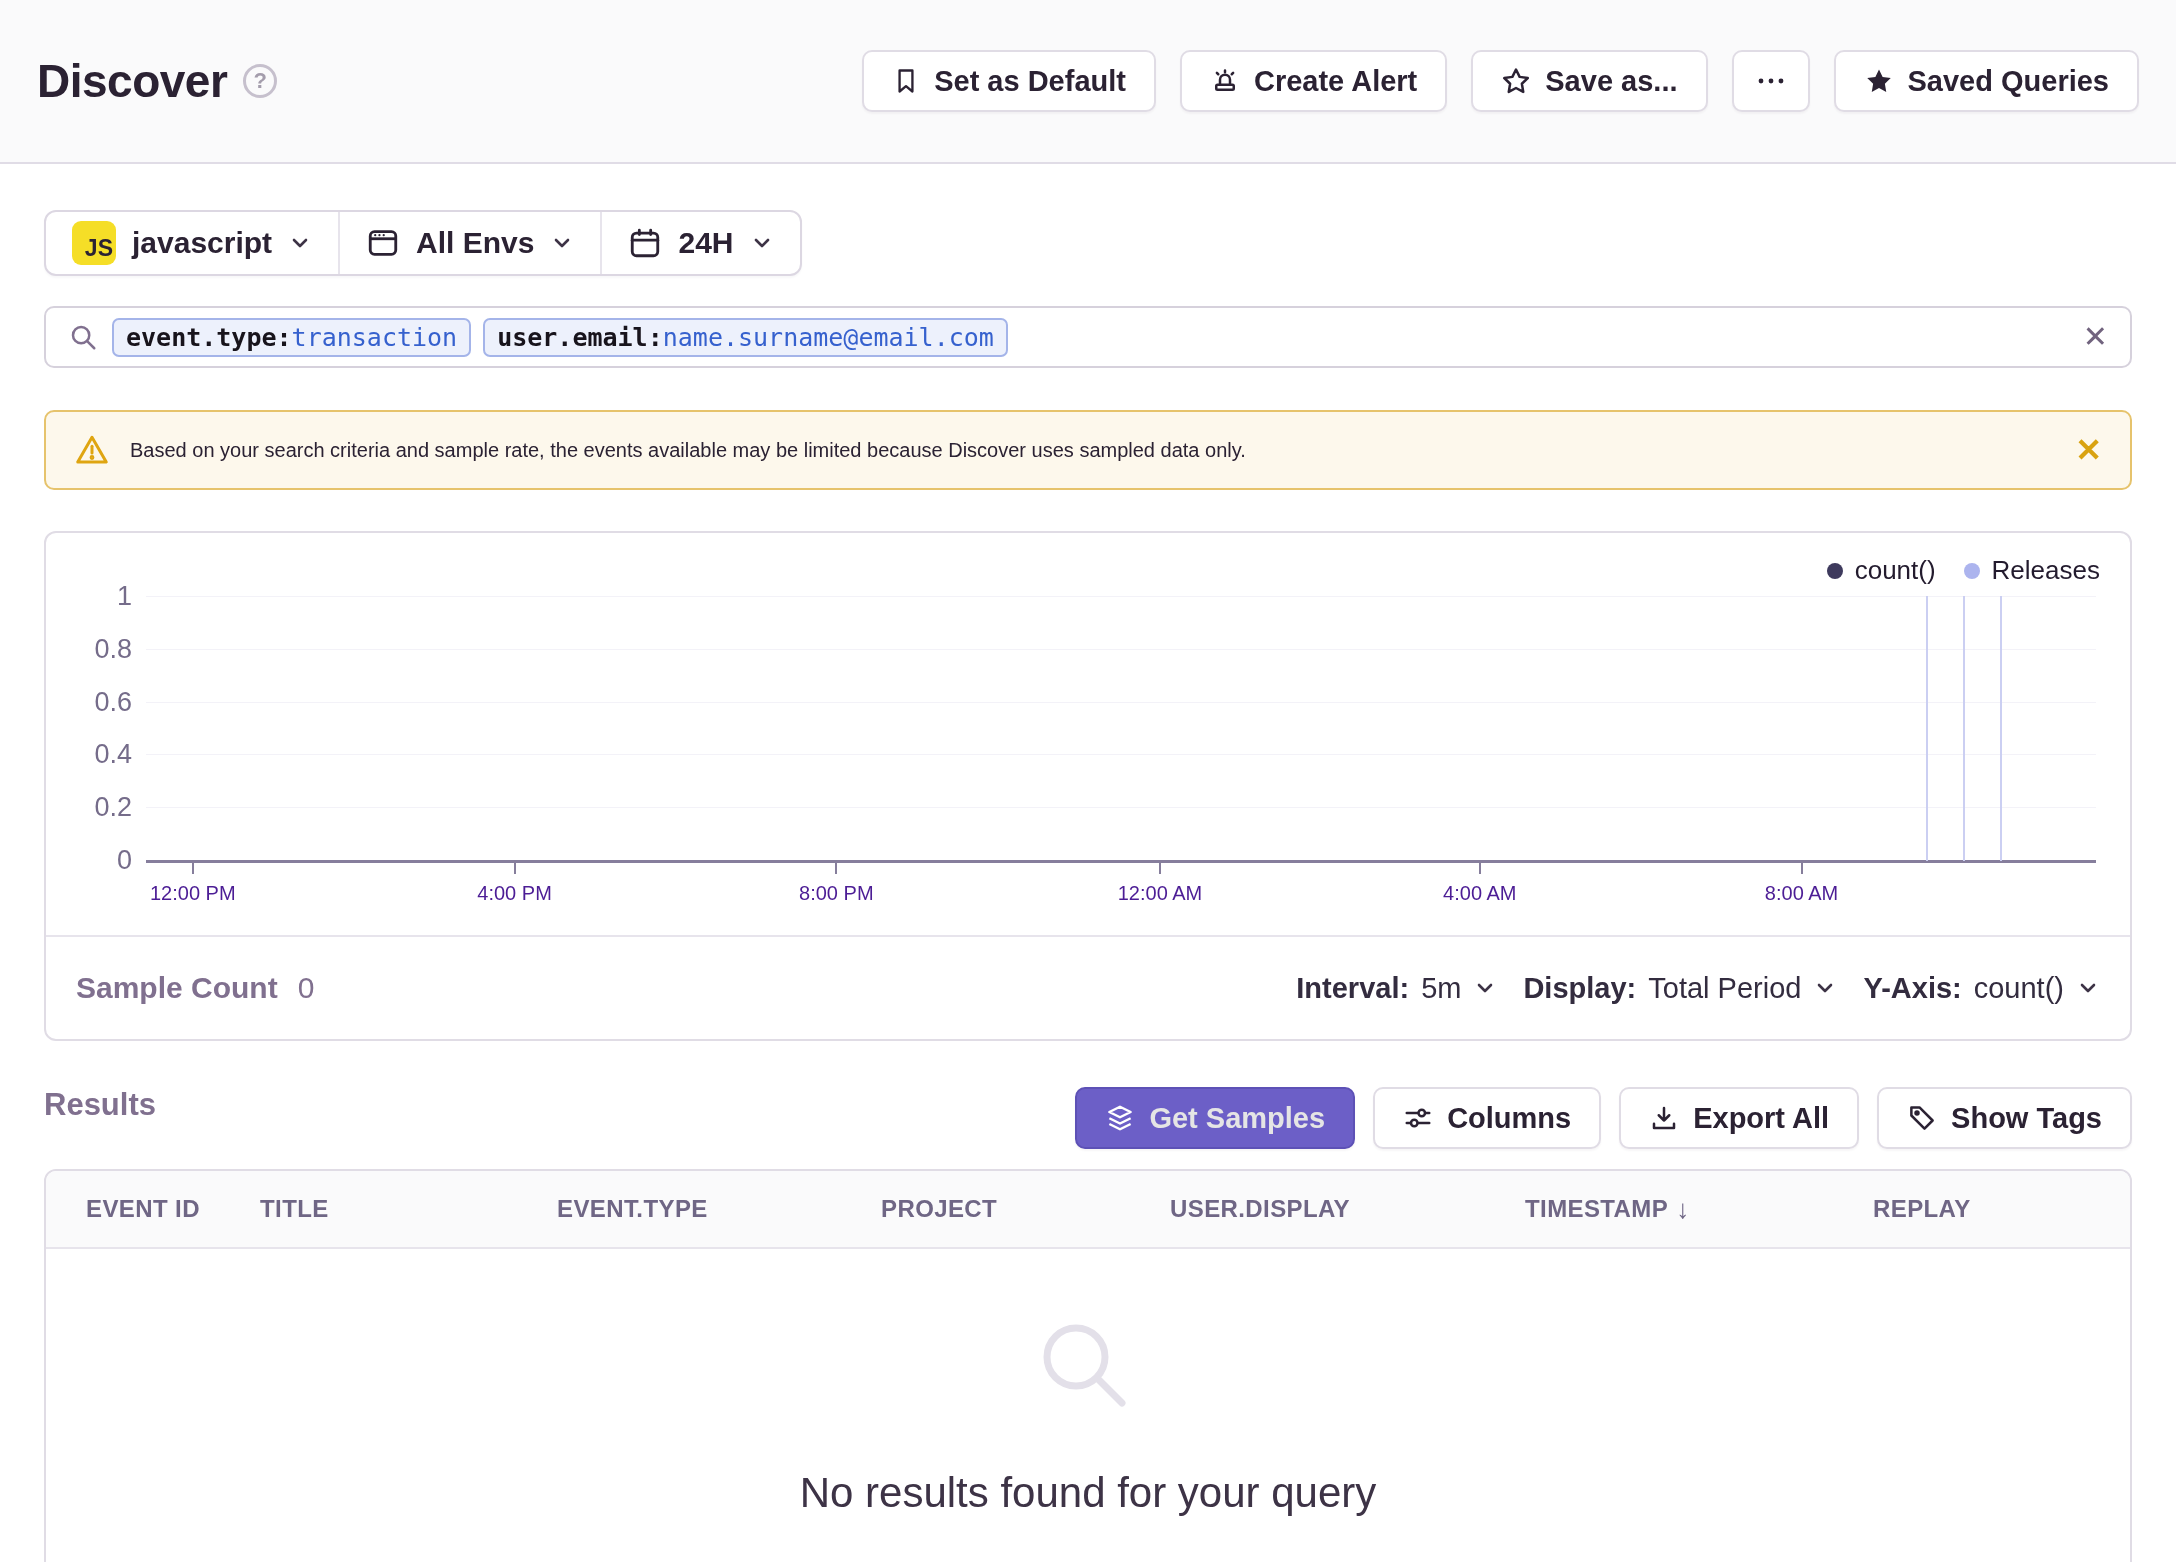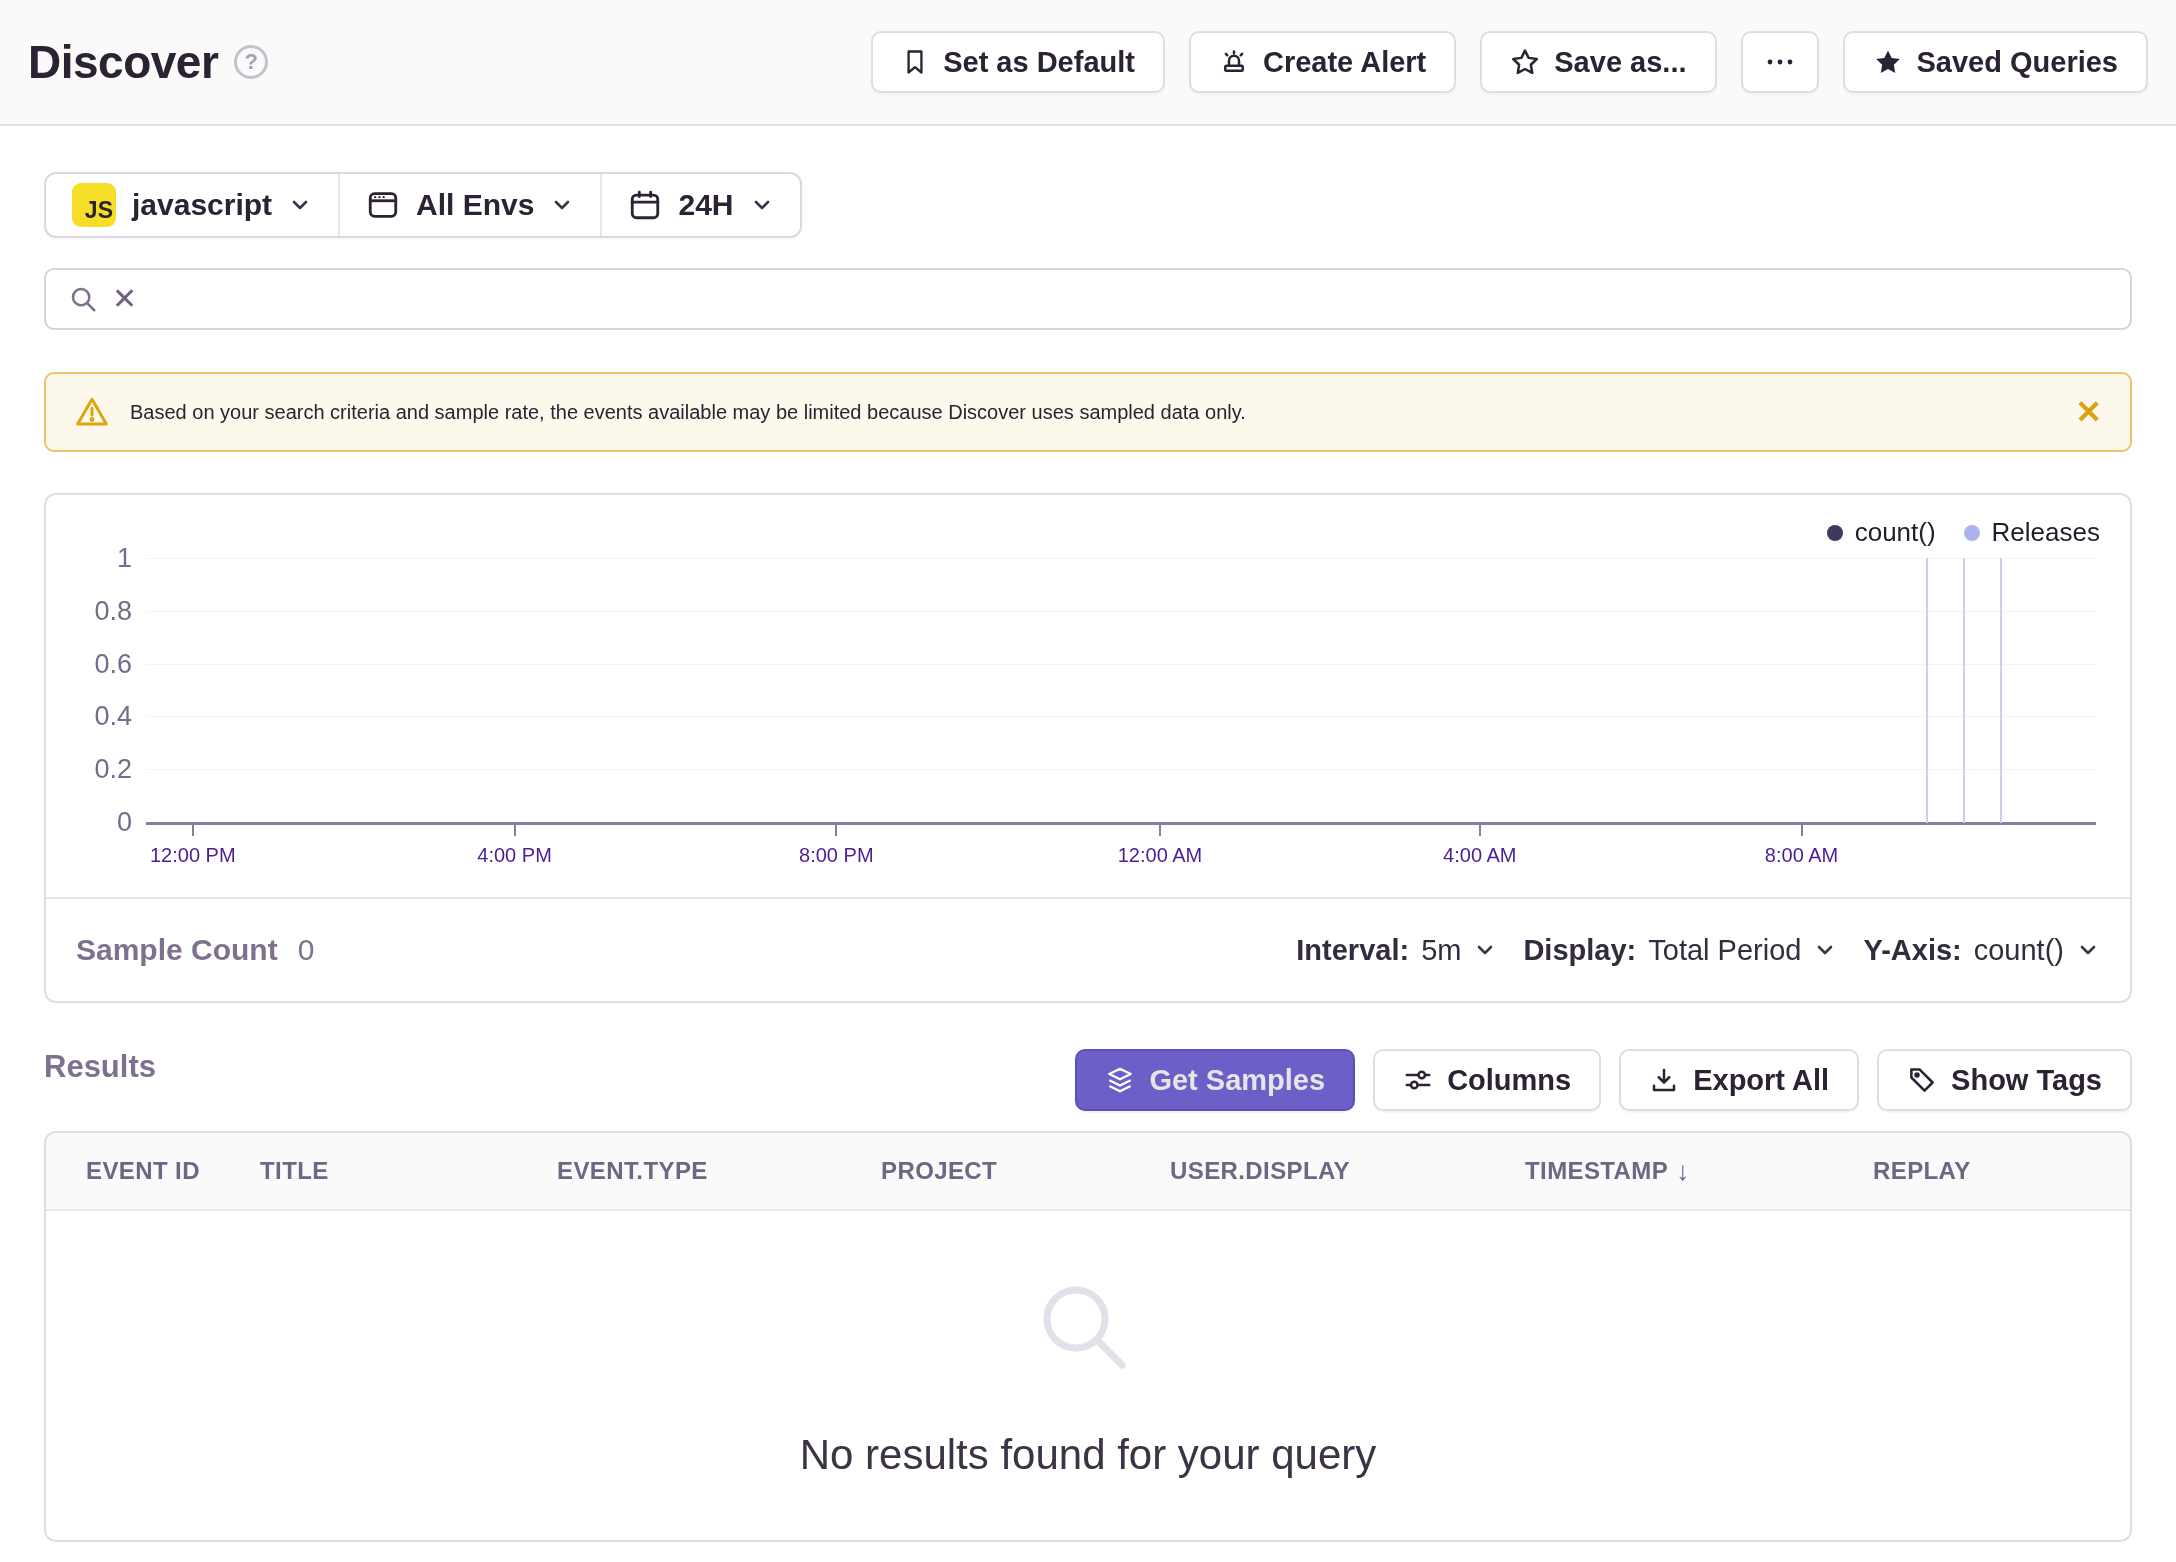--- a/index.html
+++ b/index.html
@@ -1,19 +1,19 @@
 <!DOCTYPE html>
 <html><head>
 <meta charset="utf-8">
 <style>
   * { margin:0; padding:0; box-sizing:border-box; }
   html,body { width:2176px; height:1562px; background:#fff; font-family:"Liberation Sans", sans-serif; color:#2b2233; overflow:hidden; }
 
   
-  .app-header { height:126px; background:#fafafb; border-bottom:2px solid #e0dce6; display:flex; align-items:center; padding:0 28px;justify-content:flex-end; }
+  .app-header { height:164px; background:#fafafb; border-bottom:2px solid #e0dce6; display:flex; align-items:center; padding:0 37px;justify-content:flex-end; }
   .page-title { font-size:46px; font-weight:700; color:#2b2233; letter-spacing:-0.5px; }
   .help-badge { width:34px; height:34px; border:3px solid #c6c0cd; border-radius:50%; color:#a49dac; font-size:22px; font-weight:700; display:flex; align-items:center; justify-content:center; margin-left:16px; }
   .header-spacer { flex:1; }
   .btn { height:62px; display:inline-flex; align-items:center; gap:14px; padding:0 28px; background:#fff; border:2px solid #e0dce5; border-radius:10px; font-size:29px; font-weight:700; color:#2b2233; box-shadow:0 2px 2px rgba(43,34,51,0.04); cursor:pointer; white-space:nowrap; }
   .btn svg { flex:0 0 auto; }
   .btn-row { display:flex; gap:24px; align-items:center; }
   .btn-ellipsis { padding:0 20px; }
   .btn-primary { background:#6c5fc7; border-color:#5d51b6; color:#e5e5e5; }
 
   
@@ -150,20 +150,30 @@
         </svg>
     </div>
   </div>
 
   
   <div class="search-bar">
     <svg width="30" height="30" viewBox="0 0 24 24" fill="none" stroke="#80708f" stroke-width="2" stroke-linecap="round">
         <circle cx="10.5" cy="10.5" r="6.5"></circle>
         <path d="M15.5 15.5L21 21"></path>
       </svg>
+    <div class="search-tokens">
+      <span class="token">
+        <span class="tkey">event.type:</span>
+          <span class="tval">transaction</span>
+      </span>
+      <span class="token">
+        <span class="tkey">user.email:</span>
+          <span class="tval">name.surname@email.com</span>
+      </span>
+    </div>
     <span class="icon-x">✕</span>
   </div>
 
   
   <div class="warning-banner">
     <svg width="36" height="36" viewBox="0 0 24 24" fill="none" stroke="#dfa511" stroke-width="2" stroke-linecap="round" stroke-linejoin="round">
         <path d="M12 3.5L21.5 20h-19z"></path>
         <path d="M12 9.5v4.5"></path>
         <circle cx="12" cy="17" r="0.6" fill="#dfa511"></circle>
       </svg>

